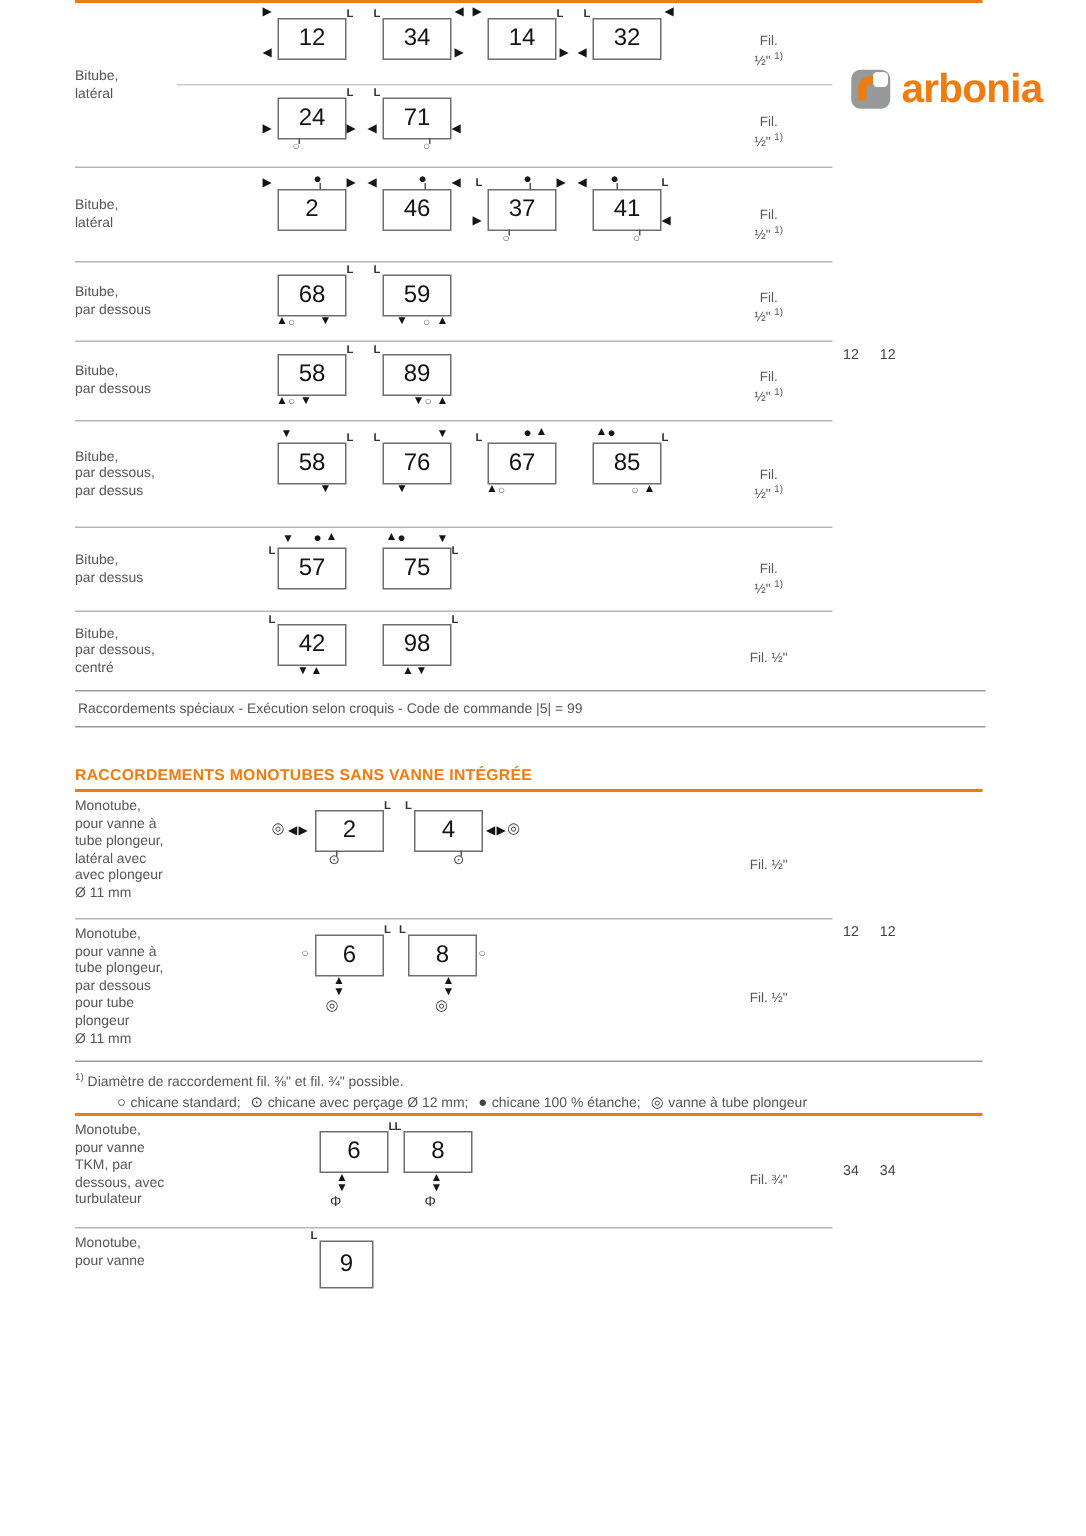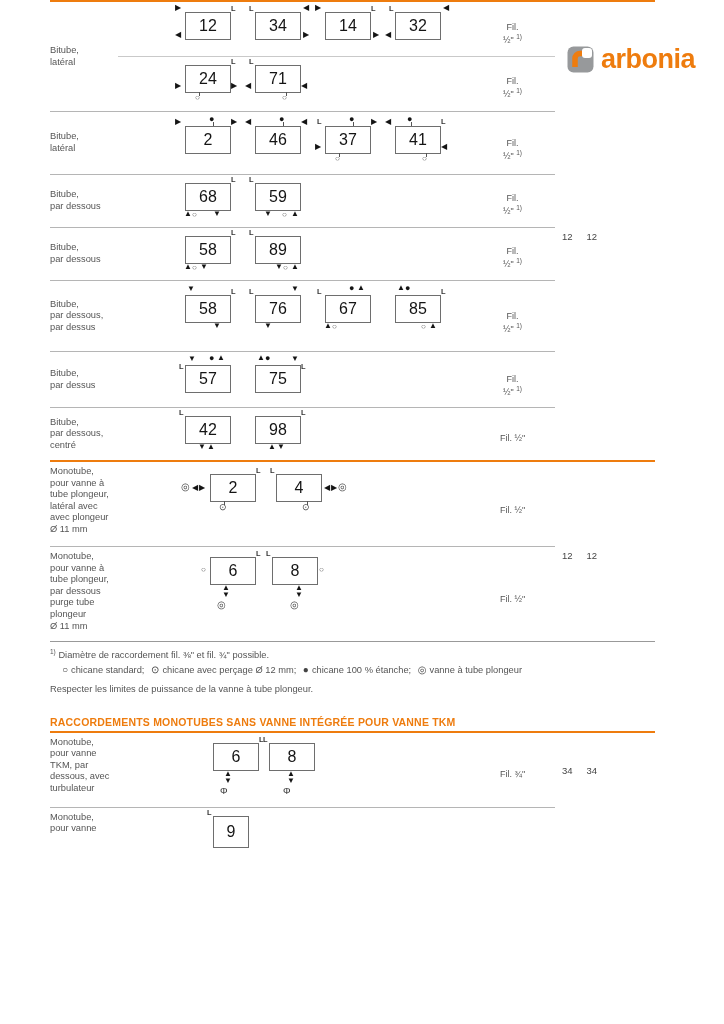--- a/index.html
+++ b/index.html
@@ -48,21 +48,21 @@
   .sideref.bottom{bottom:-15px;}
   .sideref.top{top:3px;}
   .sideref.center{top:50%;transform:translateY(-50%);}
 
   .tnote{width:605px;border-top:1px solid #999;border-bottom:1px solid #999;
          font-size:9.3px;color:#555;padding:6px 0 7px 2px;}
   .hrwide{width:605px;border:none;border-top:1px solid #999;margin:0;}
 
   .fnotes{font-size:9.3px;color:#555;line-height:1.35;}
   .fnotes .fl{margin-top:7px;}
-  .fnotes .legend{margin-left:12px;margin-top:1px;}
+  .fnotes .legend{margin-left:28px;margin-top:1px;}
   .legend .ic{font-size:10px;color:#444;margin:0 3px 0 0;}
   .legend .seg{margin-right:4px;}
 </style>
 </head>
 <body>
 
 <div class="sheet">
 
   <div class="logo">
     <svg width="27" height="27" viewBox="0 0 27 27">
@@ -353,23 +353,25 @@
                     <span class="mark tri" style="left: 21px; top: 26px;">▼</span>
                   </div>
                 </div>
                 <div class="tfil">
                   <div>Fil. ½"</div>
                 </div>
               </div>
             </div>
           </div>
         </div>
+      <div class="tnote">Raccordements spéciaux - Exécution selon croquis - Code de commande |5| = 99</div>
     </div>
 
     <div class="section s2">
+      <div class="sect-head">RACCORDEMENTS MONOTUBES SANS VANNE INTÉGRÉE</div>
       <div class="sect-rule"></div>
       <div class="tbl">
           <div class="trow">
             <div class="tlabel top">
               <div>Monotube,</div>
               <div>pour vanne à</div>
               <div>tube plongeur,</div>
               <div>latéral avec</div>
               <div>avec plongeur</div>
               <div>Ø 11 mm</div>
@@ -401,21 +403,21 @@
                 </div>
               </div>
             </div>
           </div>
           <div class="trow last">
             <div class="tlabel top">
               <div>Monotube,</div>
               <div>pour vanne à</div>
               <div>tube plongeur,</div>
               <div>par dessous</div>
-              <div>purge tube</div>
+              <div>pour tube</div>
               <div>plongeur</div>
               <div>Ø 11 mm</div>
             </div>
             <div class="tright">
               <div class="tsub" style="min-height: 84px; padding-top: 10px;">
                 <div class="dwrap" style="padding-left: 92px; gap: 16px;">
                   <div class="unit" style="width: 44px; height: 26px;">
                     <div class="dnum">6</div>
                     <span class="mark oc" style="left: -10px; top: 8px;">○</span>
                     <span class="mark lm" style="left: 45px; top: -8px;">L</span>
@@ -445,26 +447,24 @@
         </div>
       <hr class="hrwide">
       <div class="fnotes">
         <div class="fl"><sup>1)</sup> <span>Diamètre de raccordement fil. ⅜" et fil. ¾" possible.</span></div>
         <div class="legend">
           <span class="ic">○</span><span class="seg">chicane standard;</span>
           <span class="ic">⊙</span><span class="seg">chicane avec perçage Ø 12 mm;</span>
           <span class="ic">●</span><span class="seg">chicane 100 % étanche;</span>
           <span class="ic">◎</span><span class="seg">vanne à tube plongeur</span>
         </div>
-        <div class="fl">Respecter les limites de puissance de la vanne à tube plongeur.</div>
       </div>
     </div>
 
     <div class="section s3">
-      <div class="sect-head">RACCORDEMENTS MONOTUBES SANS VANNE INTÉGRÉE POUR VANNE TKM</div>
       <div class="sect-rule"></div>
       <div class="tbl">
           <div class="trow">
             <div class="tlabel top">
               <div>Monotube,</div>
               <div>pour vanne</div>
               <div>TKM, par</div>
               <div>dessous, avec</div>
               <div>turbulateur</div>
             </div>

